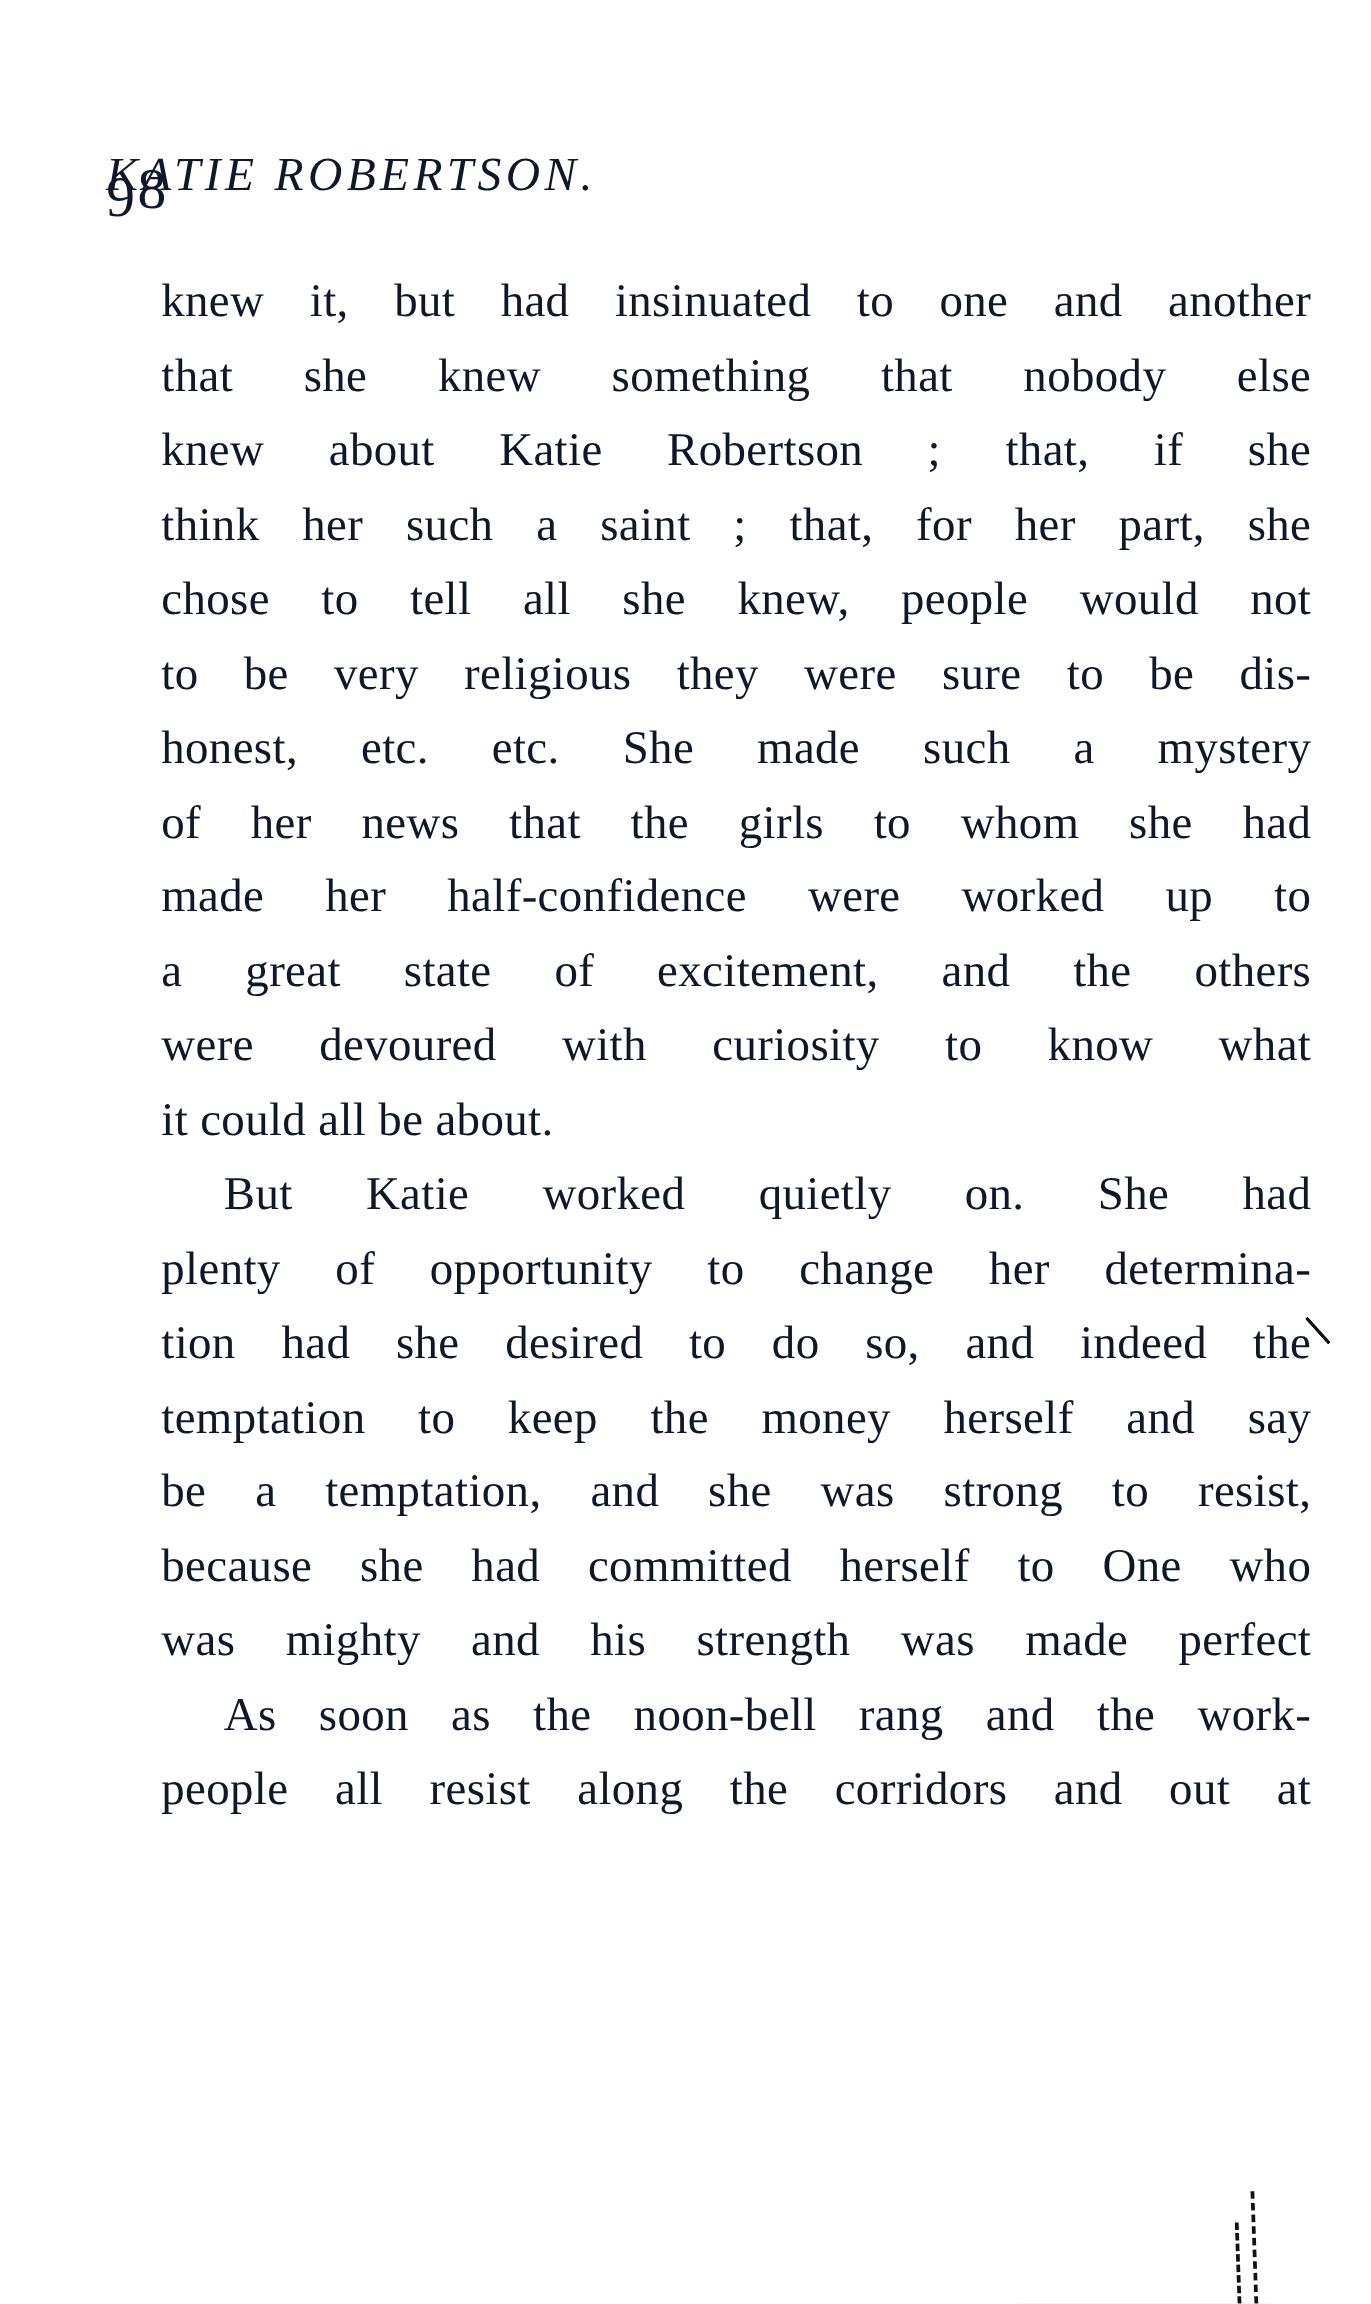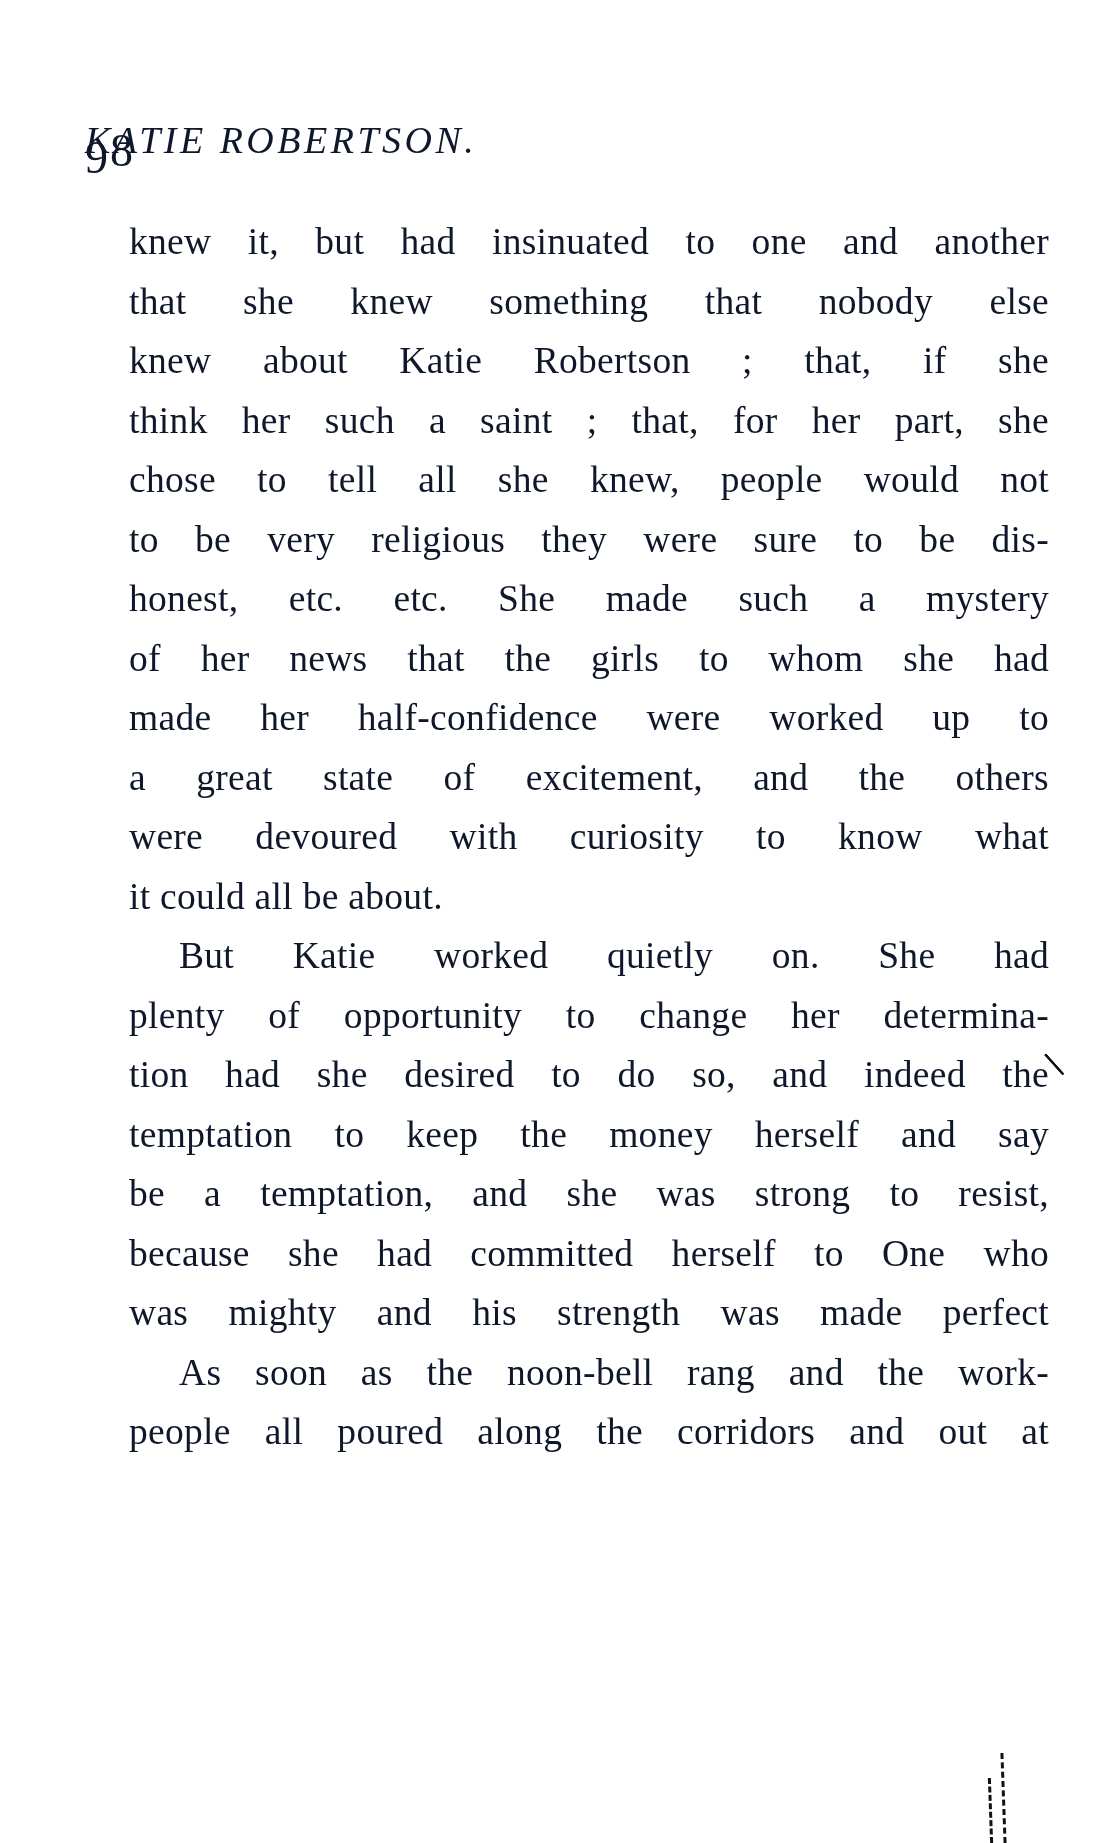--- a/index.html
+++ b/index.html
@@ -125,20 +125,20 @@
       <div class="text-line">were devoured with curiosity to know what</div>
       <div class="text-line no-justify">it could all be about.</div>
       <div class="text-line indent">But Katie worked quietly on.  She had</div>
       <div class="text-line">plenty of opportunity to change her determina-</div>
       <div class="text-line">tion had she desired to do so, and indeed the</div>
       <div class="text-line">temptation to keep the money herself and say</div>
       <div class="text-line">be a temptation, and she was strong to resist,</div>
       <div class="text-line">because she had committed herself to One who</div>
       <div class="text-line">was mighty and his strength was made perfect</div>
       <div class="text-line indent">As soon as the noon-bell rang and the work-</div>
-      <div class="text-line">people all poured along the corridors and out at</div>
+      <div class="text-line">people all resist along the corridors and out at</div>
     </div>
 
   <div class="stray-diagonal-mark"></div>
   <div class="scan-streak streak-a"></div>
   <div class="scan-streak streak-b"></div>
 
 </div>
 
 </body></html>

